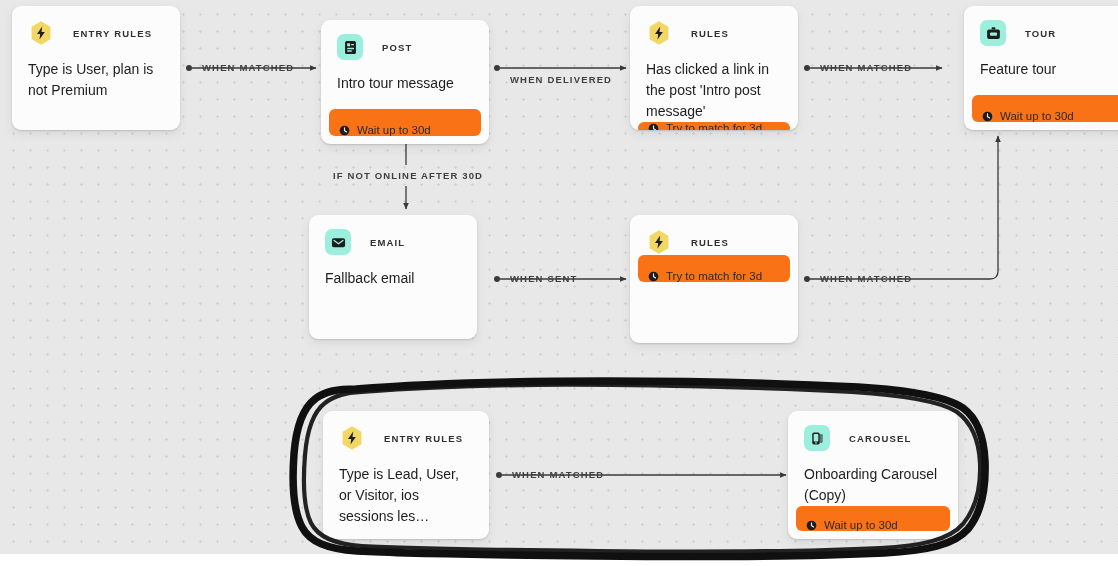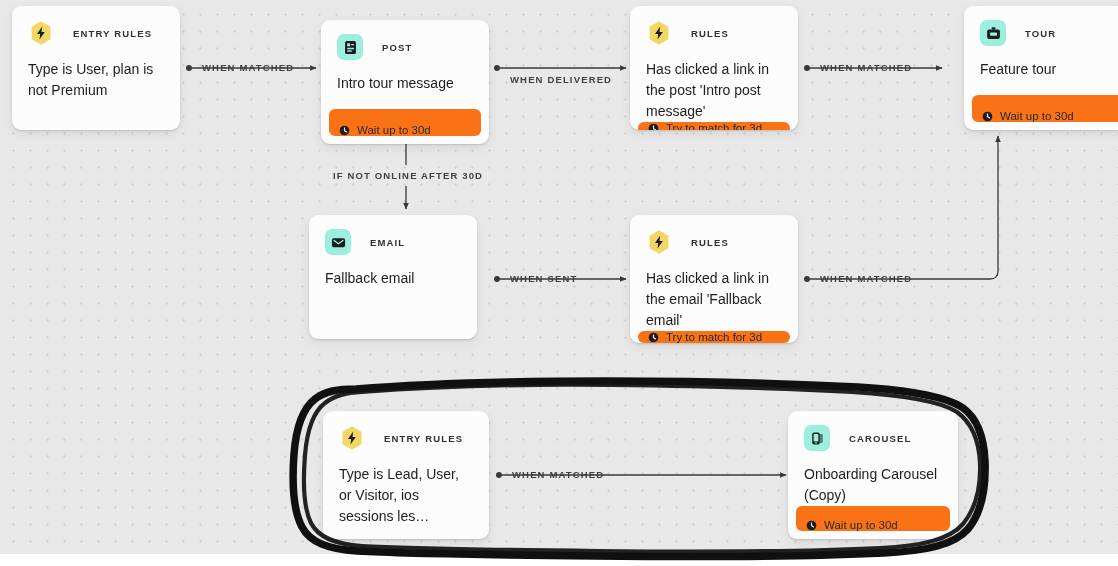--- a/index.html
+++ b/index.html
@@ -286,21 +286,20 @@
   <div class="node" style="left:630px; top:215px; width:168px; height:128px;">
     <div class="node-head">
       <span class="badge">
         <svg width="26" height="26" viewBox="0 0 26 26">
           <path d="M13 1.3 L22.4 6.8 L22.4 19.2 L13 24.7 L3.6 19.2 L3.6 6.8 Z" fill="#f2d765"></path>
           <path d="M14.2 6.6 L9 13.9 H12.2 L11.5 19.4 L16.8 12 H13.5 Z" fill="#1d1d1d"></path>
         </svg>
       </span>
       <span class="node-kind">RULES</span>
     </div>
-    <div class="node-title">Has clicked a link in the email 'Fallback email'</div>
     <div class="node-foot">
       <svg class="clock" width="11" height="11" viewBox="0 0 12 12">
         <circle cx="6" cy="6" r="5.3" fill="#1d1d1d"></circle>
         <path d="M6 3 V6.3 L8.2 7.5" stroke="#efefef" stroke-width="1.25" fill="none" stroke-linecap="round"></path>
       </svg>
       <span>Try to match for 3d</span>
     </div>
   </div>
 
   <div class="node" style="left:323px; top:411px; width:166px; height:128px;">

